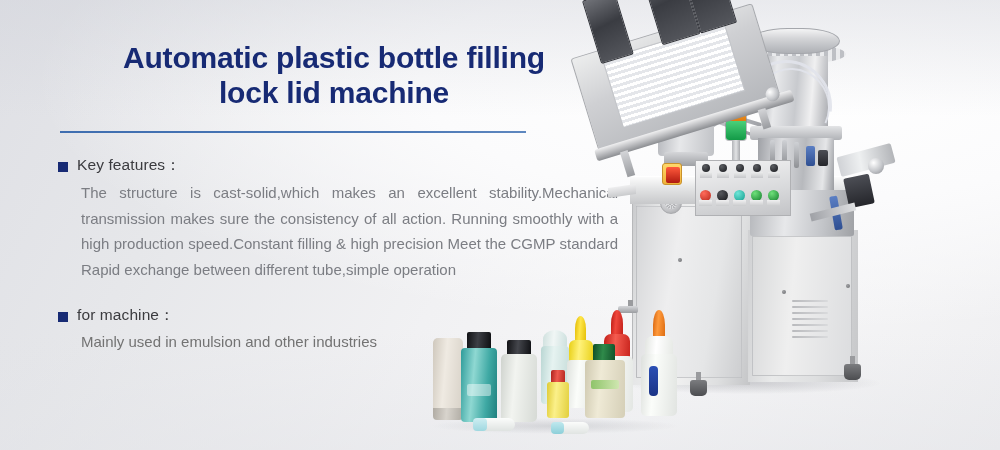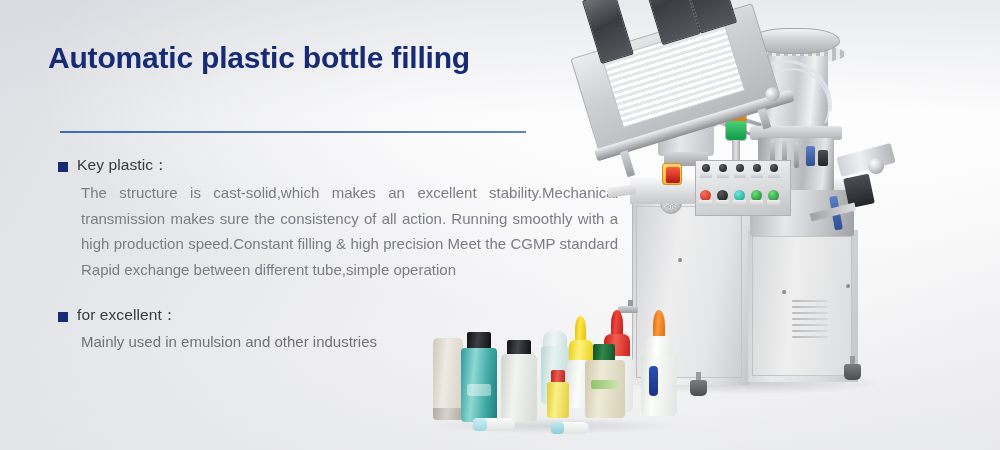--- a/index.html
+++ b/index.html
@@ -16,21 +16,21 @@
     background:
       radial-gradient(120% 90% at 78% 18%, #ffffff 0%, #fbfbfc 30%, rgba(248,248,250,0) 62%),
       linear-gradient(118deg, #dfe0e5 0%, #e6e7ea 22%, #f1f1f3 48%, #f7f7f8 70%, #efeff1 100%);
   }
   .bg-vig {
     position:absolute; inset:0;
     background:linear-gradient(180deg, rgba(210,212,219,.45) 0%, rgba(255,255,255,0) 26%, rgba(255,255,255,0) 74%, rgba(226,227,231,.5) 100%);
   }
 
   
-  .panel { position:absolute; left:48px; top:40px; width:560px; }
+  .panel { position:absolute; left:54px; top:40px; width:560px;text-align:center; }
 
   .title {
     font-size:30px; line-height:35px; font-weight:800;
     color:#172a74; letter-spacing:-.2px;
     font-stretch:condensed;
   }
   .rule {
     position:absolute; left:60px; top:131px; width:466px; height:1.6px;
     background:linear-gradient(90deg,#3f6eb0 0%, #4a77b5 70%, #5e87bf 100%);
   }
@@ -272,36 +272,37 @@
 </style>
 </head>
 <body>
 
 <div class="bg"></div>
 <div class="bg-vig"></div>
 
 <div class="panel">
   <div class="title">
     <span>Automatic plastic bottle filling</span><br>
+    <span>lock lid machine</span>
   </div>
 </div>
 <div class="rule"></div>
 
 <div class="block block-features">
   <div class="head-row">
     <span class="bullet"></span>
-    <span class="head-txt">Key plastic：</span>
+    <span class="head-txt">Key features：</span>
   </div>
   <div class="para">The structure is cast-solid,which makes an excellent stability.Mechanical transmission makes sure the consistency of all action. Running smoothly with a high production speed.Constant filling &amp; high precision Meet the CGMP standard Rapid exchange between different tube,simple operation</div>
 </div>
 
 <div class="block block-industry">
   <div class="head-row">
     <span class="bullet"></span>
-    <span class="head-txt">for excellent：</span>
+    <span class="head-txt">for machine：</span>
   </div>
   <div class="sub">Mainly used in emulsion and other industries</div>
 </div>
 
 <div class="photo">
 
   <div class="mach-shadow"></div>
 
   <div class="shape cab-left"></div>
   <div class="shape cab-left-door"></div>

